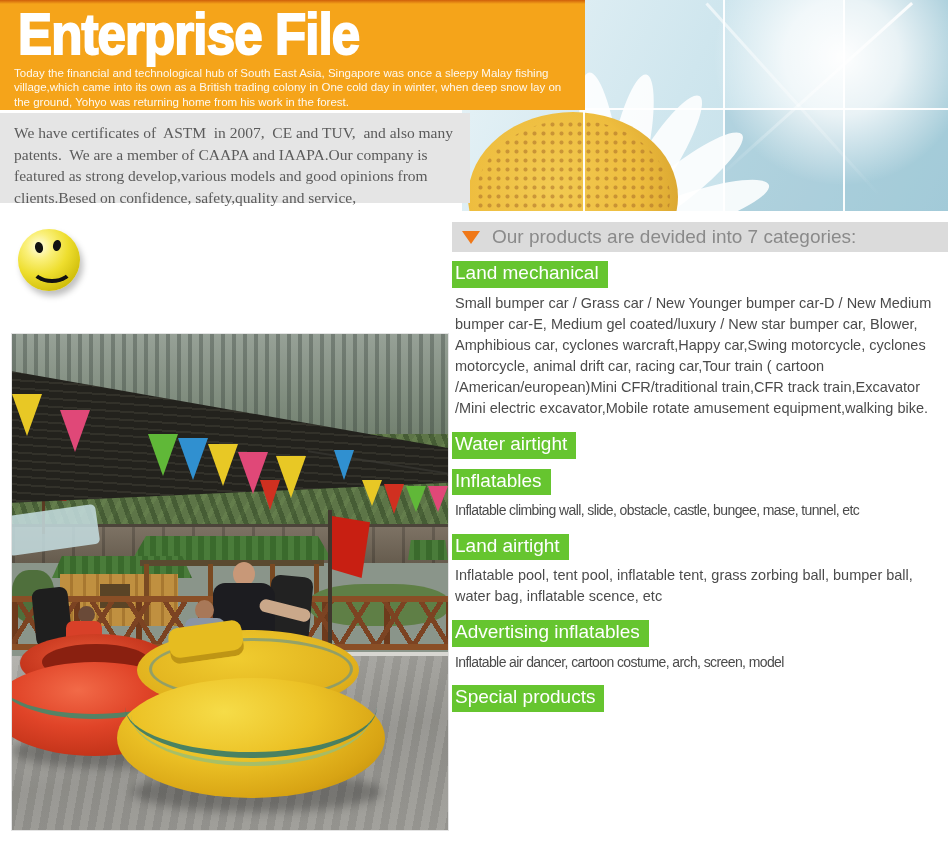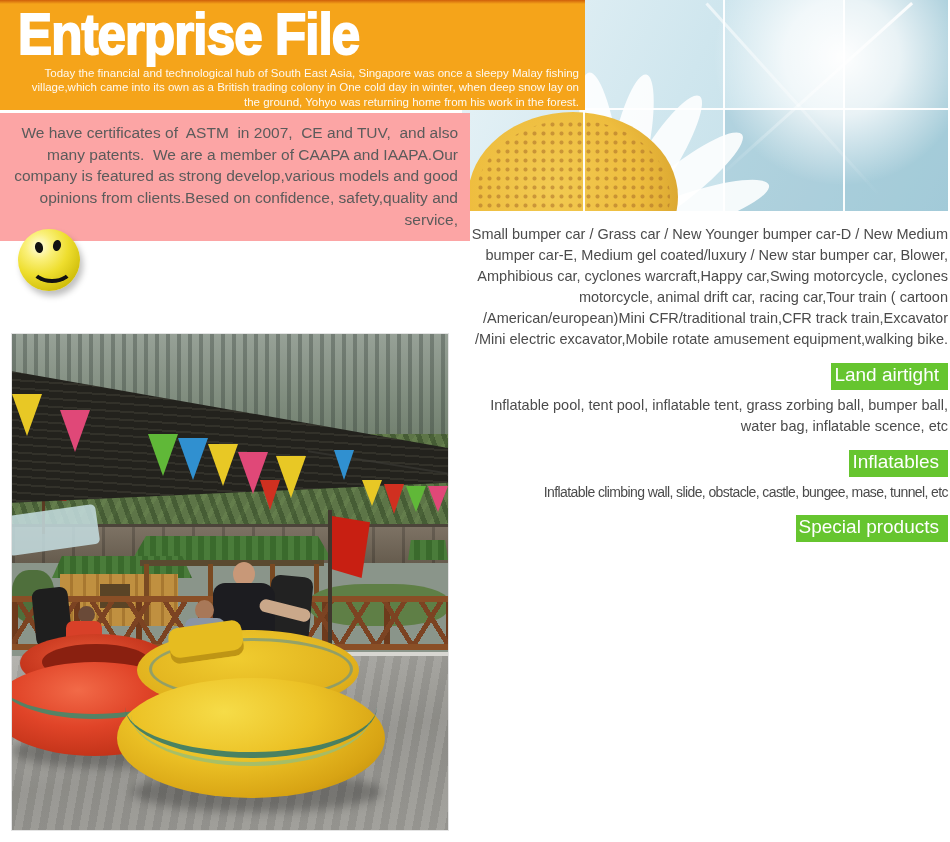--- a/index.html
+++ b/index.html
@@ -1,17 +1,17 @@
 <!DOCTYPE html>
 <html style="--header-orange: #F5A41A; --badge-green: #66C52F; --slogan-orange: #E87A1E; --heading-bar-bg: #DBDBDB; --triangle-orange: #F07818;"><head>
 <meta charset="utf-8">
 <style>
   html,body{margin:0;padding:0;background:#fff;}
   .page{position:relative;width:950px;height:842px;background:#fff;overflow:hidden;
-        font-family:"Liberation Sans",sans-serif;text-align:right;}
+        font-family:"Liberation Sans",sans-serif;}
   .abs{position:absolute;}
 
   
   #collage{left:462px;top:0;width:486px;height:211px;overflow:hidden;
            background:linear-gradient(115deg,#e8f3f7 0%,#cfe6ee 45%,#b9d9e4 100%);}
   .tile-shade1{position:absolute;left:381px;top:0;width:105px;height:211px;background:rgba(125,178,198,.38);}
   .tile-shade2{position:absolute;left:261px;top:108px;width:120px;height:103px;background:rgba(118,172,192,.30);}
   .glare{position:absolute;left:230px;top:-60px;width:300px;height:260px;
          background:radial-gradient(circle at 50% 45%,rgba(255,255,255,.98) 0%,rgba(255,255,255,.75) 28%,rgba(255,255,255,0) 62%);}
   .ray{position:absolute;background:linear-gradient(rgba(255,255,255,.9),rgba(255,255,255,0));width:3px;height:260px;left:352px;top:-40px;transform:rotate(48deg);}
@@ -30,21 +30,21 @@
   #banner{left:0;top:0;width:585px;height:110px;background:var(--header-orange,#F5A41A);}
   #banner::before{content:"";position:absolute;left:0;top:0;width:100%;height:4px;
       background:linear-gradient(#cf5f0a,rgba(207,95,10,0));}
   #title{position:absolute;left:18px;top:0px;margin:0;color:#fff;font-size:58px;font-weight:bold;
       letter-spacing:-1px;transform:scaleX(.88);transform-origin:left top;
       -webkit-text-stroke:2px #ffffff;white-space:nowrap;}
   #intro{position:absolute;left:14px;top:66px;width:565px;margin:0;color:rgba(255,255,255,.93);
       font-size:11.5px;line-height:1.25;}
 
   
-  #certbox{left:0;top:113px;width:470px;height:128px;background:#fca5a5;}
+  #certbox{left:0;top:113px;width:470px;height:90px;background:#e5e5e5;font-family:Liberation Serif, serif;}
   #certbox p{margin:9px 12px 0 14px;font-size:15.5px;line-height:1.4;color:#5b5b5b;white-space:pre-wrap;}
 
   
   #smiley{left:18px;top:229px;width:62px;height:62px;border-radius:50%;
      background:radial-gradient(circle at 34% 28%,#fffde4 0%,#faf07a 22%,#eede2e 48%,#cdbb08 80%,#a89a00 100%);
      box-shadow:3px 5px 6px rgba(0,0,0,.25);}
   .eye{position:absolute;width:8px;height:11px;border-radius:50%;background:#111;}
   .eye.l{left:17px;top:13px;transform:rotate(-12deg);}
   .eye.r{left:35px;top:11px;transform:rotate(12deg);}
   .smile{position:absolute;left:12px;top:22px;width:36px;height:24px;border-radius:50%;
@@ -263,37 +263,45 @@
       <div class="yb-cockpit"></div>
       <div class="yb-trim"></div>
       <div class="yb-console"></div>
       <div class="yb-tube"></div>
       <div class="yb-stripe1"></div>
       <div class="yb-stripe2"></div>
     </div>
   </div>
 
   <div class="abs" id="rightcol">
-
-    <div>
-    </div>
-    <div>
+    <div class="cat-header">
+      <div class="tri"></div>
+      <span>Our products are devided into 7 categories:</span>
+    </div>
+
+    <div>
+    </div>
+    <div>
+      <span class="badge">Land mechanical</span>
       <p class="desc">Small bumper car / Grass car / New Younger  bumper car-D / New Medium bumper car-E, Medium gel coated/luxury / New star bumper car, Blower, Amphibious car, cyclones warcraft,Happy car,Swing motorcycle, cyclones motorcycle, animal drift car, racing car,Tour train ( cartoon /American/european)Mini CFR/traditional train,CFR track train,Excavator /Mini electric excavator,Mobile rotate amusement equipment,walking bike.</p>
     </div>
     <div>
+      <span class="badge">Water airtight</span>
+    </div>
+    <div>
+      <span class="badge">Inflatables</span>
+      <p class="desc condensed">Inflatable climbing wall, slide, obstacle, castle, bungee, mase, tunnel, etc</p>
     </div>
     <div>
       <span class="badge">Land airtight</span>
       <p class="desc">Inflatable pool, tent pool, inflatable tent, grass zorbing ball, bumper ball, water bag, inflatable scence, etc</p>
     </div>
     <div>
-      <span class="badge">Inflatables</span>
-      <p class="desc condensed">Inflatable climbing wall, slide, obstacle, castle, bungee, mase, tunnel, etc</p>
-    </div>
-    <div>
+      <span class="badge">Advertising inflatables</span>
+      <p class="desc condensed">Inflatable air dancer, cartoon costume, arch, screen, model</p>
     </div>
     <div>
       <span class="badge">Special products</span>
       
     </div>
   </div>
 
 </div>
 
 </body></html>

